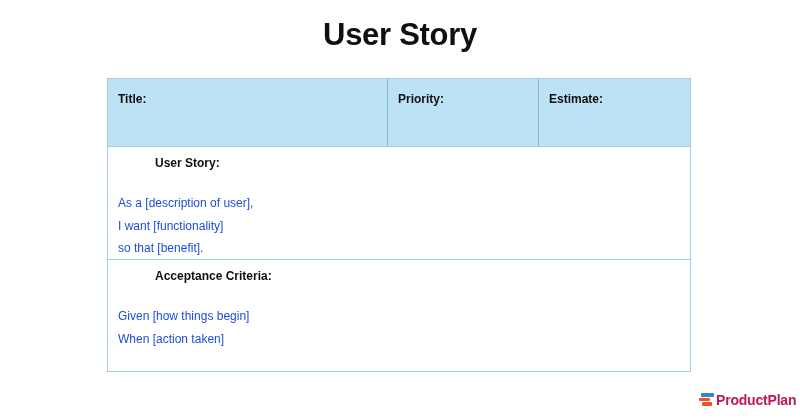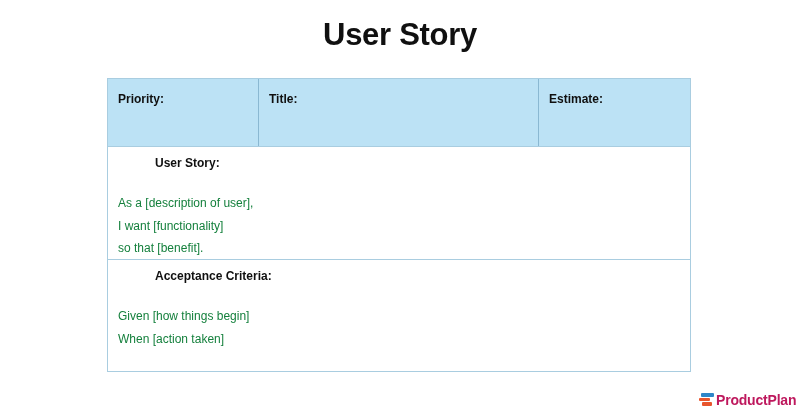--- a/index.html
+++ b/index.html
@@ -70,21 +70,21 @@
   .section-label {
     font-size: 12px;
     font-weight: bold;
     color: #101010;
     margin-bottom: 22px;
     margin-left: 37px;
   }
   .section-line {
     font-size: 12px;
     line-height: 22.5px;
-    color: #15803d;
+    color: #1d4ed8;
   }
 
   .logo {
     position: absolute;
     left: 699px;
     top: 390px;
     display: flex;
     align-items: center;
     height: 19px;
   }
@@ -110,25 +110,25 @@
   }
 </style>
 </head>
 <body>
 
 <div class="page-title">User Story</div>
 
 <div class="story-table">
 
   <div class="header-row">
+    <div class="header-cell title-cell">
+      <span>Title:</span>
+    </div>
     <div class="header-cell priority-cell">
       <span>Priority:</span>
-    </div>
-    <div class="header-cell title-cell">
-      <span>Title:</span>
     </div>
     <div class="header-cell estimate-cell">
       <span>Estimate:</span>
     </div>
   </div>
 
   <div class="body-section story-section">
     <div class="section-label">User Story:</div>
     <div class="section-line">As a [description of user],</div>
     <div class="section-line">I want [functionality]</div>

